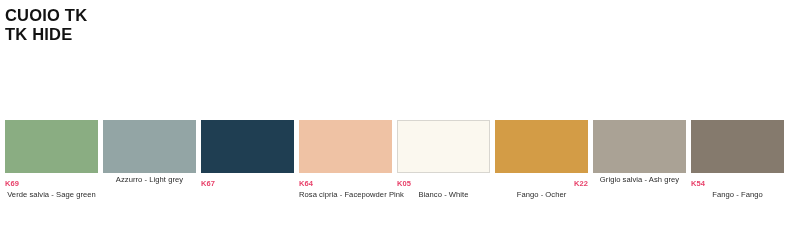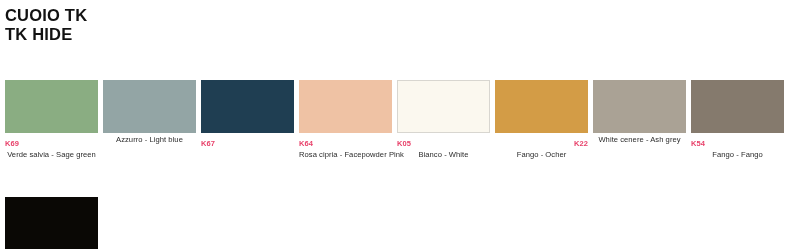--- a/index.html
+++ b/index.html
@@ -42,20 +42,21 @@
     display: flex;
     flex-direction: row;
     align-items: flex-start;
   }
   .row + .row { margin-top: 37px; }
 
   .swatch-cell {
     width: 93px;
     margin-right: 5px;
     flex: 0 0 auto;
+    margin-top: 40px;
   }
   .chip {
     width: 93px;
     height: 53px;
     box-sizing: border-box;
   }
   .chip.bordered {
     border: 1px solid #d8d6d0;
   }
   .code {
@@ -88,21 +89,21 @@
 
   <div class="grid">
       <div class="row">
         <div class="swatch-cell">
           <div class="chip" style="background: rgb(138, 173, 130);"></div>
           <div class="code" style="color: rgb(232, 65, 106);">K69</div>
           <div class="desc">Verde salvia - Sage green</div>
         </div>
         <div class="swatch-cell">
           <div class="chip" style="background: rgb(147, 165, 165);"></div>
-          <div class="desc">Azzurro - Light blue</div>
+          <div class="desc">Azzurro - Light grey</div>
         </div>
         <div class="swatch-cell">
           <div class="chip" style="background: rgb(31, 62, 82);"></div>
           <div class="code" style="color: rgb(232, 65, 106);">K67</div>
         </div>
         <div class="swatch-cell">
           <div class="chip" style="background: rgb(239, 194, 164);"></div>
           <div class="code" style="color: rgb(232, 65, 106);">K64</div>
           <div class="desc">Rosa cipria - Facepowder Pink</div>
         </div>
@@ -111,21 +112,21 @@
           <div class="code" style="color: rgb(232, 65, 106);">K05</div>
           <div class="desc">Bianco - White</div>
         </div>
         <div class="swatch-cell">
           <div class="chip" style="background: rgb(211, 156, 70);"></div>
           <div class="code" style="color: rgb(232, 65, 106); text-align: right;">K22</div>
           <div class="desc">Fango - Ocher</div>
         </div>
         <div class="swatch-cell">
           <div class="chip" style="background: rgb(170, 162, 149);"></div>
-          <div class="desc">White cenere - Ash grey</div>
+          <div class="desc">Grigio salvia - Ash grey</div>
         </div>
         <div class="swatch-cell">
           <div class="chip" style="background: rgb(133, 122, 109);"></div>
           <div class="code" style="color: rgb(232, 65, 106);">K54</div>
           <div class="desc">Fango - Fango</div>
         </div>
       </div>
       <div class="row">
         <div class="swatch-cell">
           <div class="chip" style="background: rgb(10, 8, 5);"></div>

